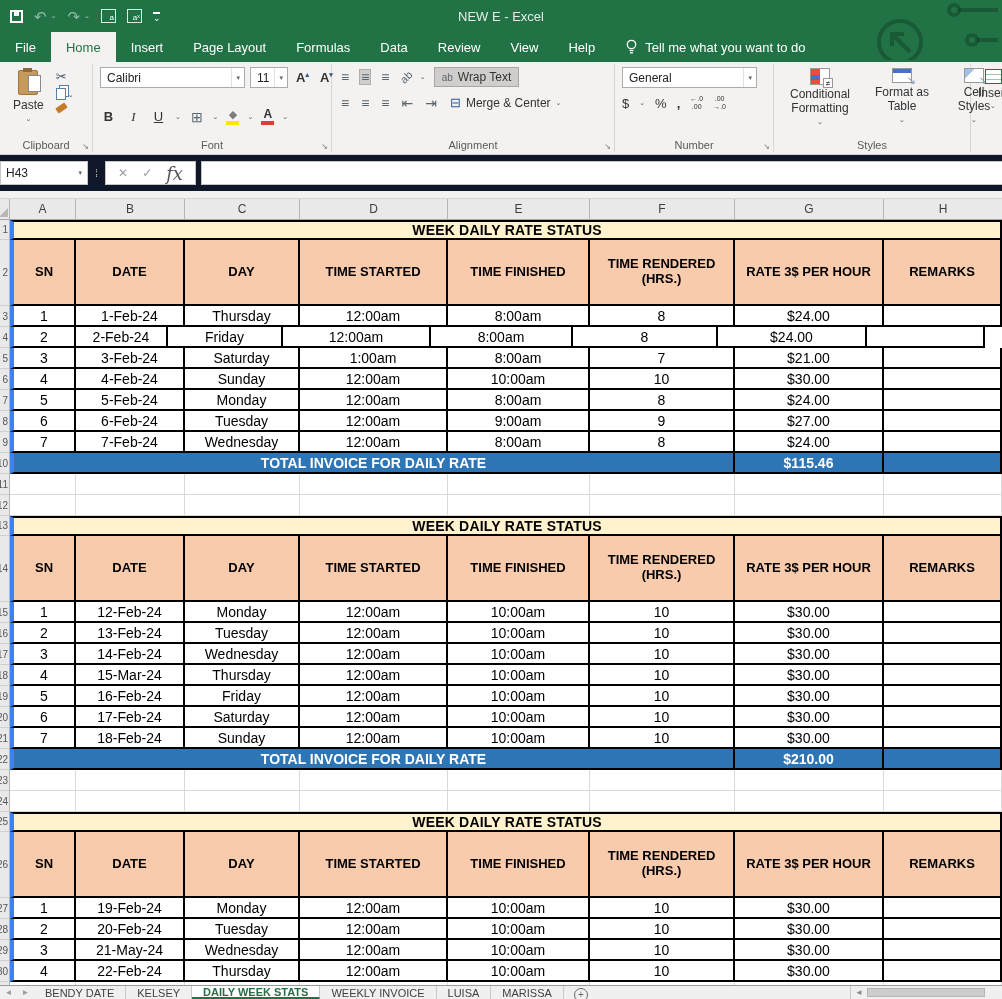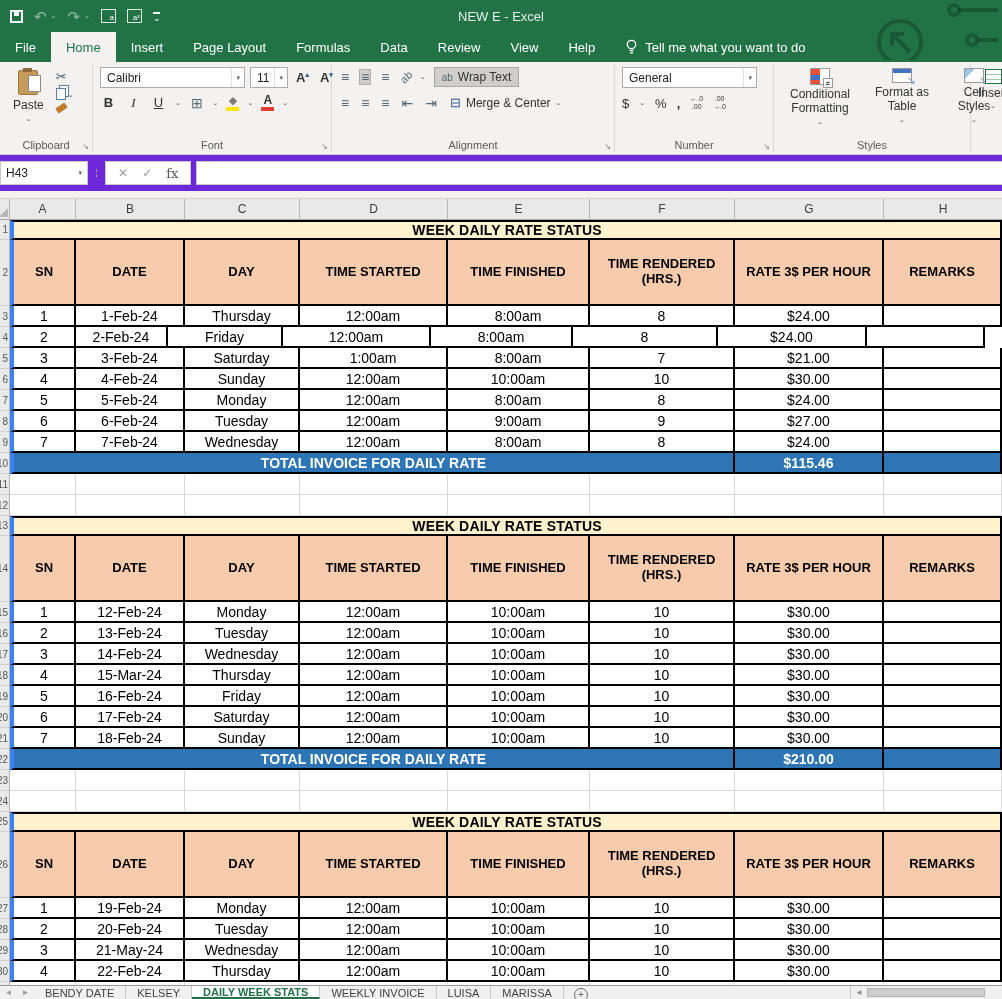--- a/index.html
+++ b/index.html
@@ -35,21 +35,21 @@
   .launcher{position:absolute;right:3px;bottom:3px;font-size:8px;color:#777;}
   .gsep{width:1px;background:#d8d6d4;margin:2px 0;flex:0 0 1px;}
   .bigbtn{display:flex;flex-direction:column;align-items:center;justify-content:flex-start;gap:3px;padding:3px 6px;font-size:12px;color:#333;}
   .clipic{width:20px;height:25px;background:#c59a5a;border-radius:2px;position:relative;border:1px solid #9d7638;}
   .clipic i{position:absolute;right:-4px;top:4px;width:13px;height:17px;background:#fff;border:1px solid #8a8a8a;}
   .clipic b{position:absolute;left:4px;top:-3px;width:9px;height:4px;background:#8a6a3a;}
   .minicol{display:flex;flex-direction:column;justify-content:flex-start;gap:5px;padding-top:3px;}
   .smic{font-size:13px;line-height:1;color:#44546a;display:flex;align-items:center;gap:2px;}
   .copyic{width:10px;height:12px;border:1px solid #5b7ea6;background:#fff;box-shadow:3px -3px 0 -1px #fff,3px -3px 0 0 #5b7ea6;}
   .fpic{width:11px;height:6px;background:#c27c2c;transform:rotate(-35deg);border-radius:1px;}
-  .fontcol{display:flex;flex-direction:column;gap:6px;}
+  .fontcol{display:flex;flex-direction:column;gap:20px;}
   .frow{display:flex;align-items:center;gap:5px;}
   .combo{background:#fff;border:1px solid #ababab;height:21px;display:flex;align-items:center;font-size:12px;color:#222;padding-left:6px;}
   .combo .dd{margin-left:auto;font-size:7px;color:#666;padding:0 4px;border-left:1px solid #e0e0e0;align-self:stretch;display:flex;align-items:center;}
   .fname{width:145px;}
   .fsize{width:38px;}
   .azbtn{font-size:13px;font-weight:bold;color:#333;position:relative;padding:0 3px;}
   .azbtn sup{font-size:7px;color:#2b579a;}
   .tglbtn{font-size:13px;color:#333;width:17px;text-align:center;}
   .tglbtn.b{font-weight:bold;}
   .tglbtn.i{font-style:italic;font-family:"Liberation Serif",serif;}
@@ -81,27 +81,27 @@
   .cficon u{position:absolute;right:-4px;bottom:-4px;width:10px;height:10px;background:#fff;border:1px solid #999;
      font-size:8px;line-height:9px;text-decoration:none;color:#333;text-align:center;}
   .faticon{width:20px;height:15px;border:1px solid #999;background:linear-gradient(#4472c4 0 4px,#fff 4px);position:relative;}
   .csicon{width:20px;height:15px;border:1px solid #999;background:linear-gradient(135deg,#9dc3e6 0 7px,#fff 7px);position:relative;}
   .pencil{position:absolute;right:-5px;bottom:-5px;font-size:11px;color:#8496b0;}
   .insicon{width:17px;height:15px;border:1px solid #217346;background:
      repeating-linear-gradient(#fff 0 4px,#9fc5a9 4px 5px),repeating-linear-gradient(90deg,transparent 0 5px,#9fc5a9 5px 6px);}
   .insgrp{width:42px;overflow:hidden;}
 
   
-  .formulabar{flex:0 0 36px;background:#6d28d9;display:flex;align-items:center;padding:0 0;}
+  .formulabar{flex:0 0 36px;background:#0f172a;display:flex;align-items:center;padding:0 0;}
   .namebox{width:88px;height:24px;background:#fff;border:1px solid #c8c6c4;display:flex;align-items:center;font-size:12px;color:#222;padding-left:5px;}
   .namebox .dd{margin-left:auto;font-size:7px;color:#666;padding:0 5px;}
   .fdots{color:#b5b3b1;font-size:11px;padding:0 7px;}
   .fbtns{height:24px;background:#fff;border:1px solid #c8c6c4;display:flex;align-items:center;gap:14px;padding:0 12px;margin-right:5px;}
   .fbx{color:#9b9b9b;font-size:12px;}
-  .ffx{color:#555;font-size:13px;font-family:"DejaVu Serif",serif;}
+  .ffx{color:#555;font-size:18px;font-style:italic;font-family:"DejaVu Serif",serif;}
   .finput{flex:1;height:24px;background:#fff;border:1px solid #c8c6c4;border-right:none;}
   .fgap{flex:0 0 7px;background:#f3f2f1;}
 
   
   .colheaders{flex:0 0 22px;display:flex;background:#e9e9e9;border-bottom:1px solid #a6a6a6;border-top:1px solid #d4d4d4;}
   .corner{flex:0 0 10px;border-right:1px solid #b5b5b5;position:relative;overflow:hidden;}
   .corner i{position:absolute;right:1px;bottom:2px;width:0;height:0;border-left:9px solid transparent;border-bottom:9px solid #b8b8b8;}
   .colh{display:flex;align-items:center;justify-content:center;font-size:12px;color:#3f3f3f;border-right:1px solid #b5b5b5;flex:0 0 auto;}
 
   

